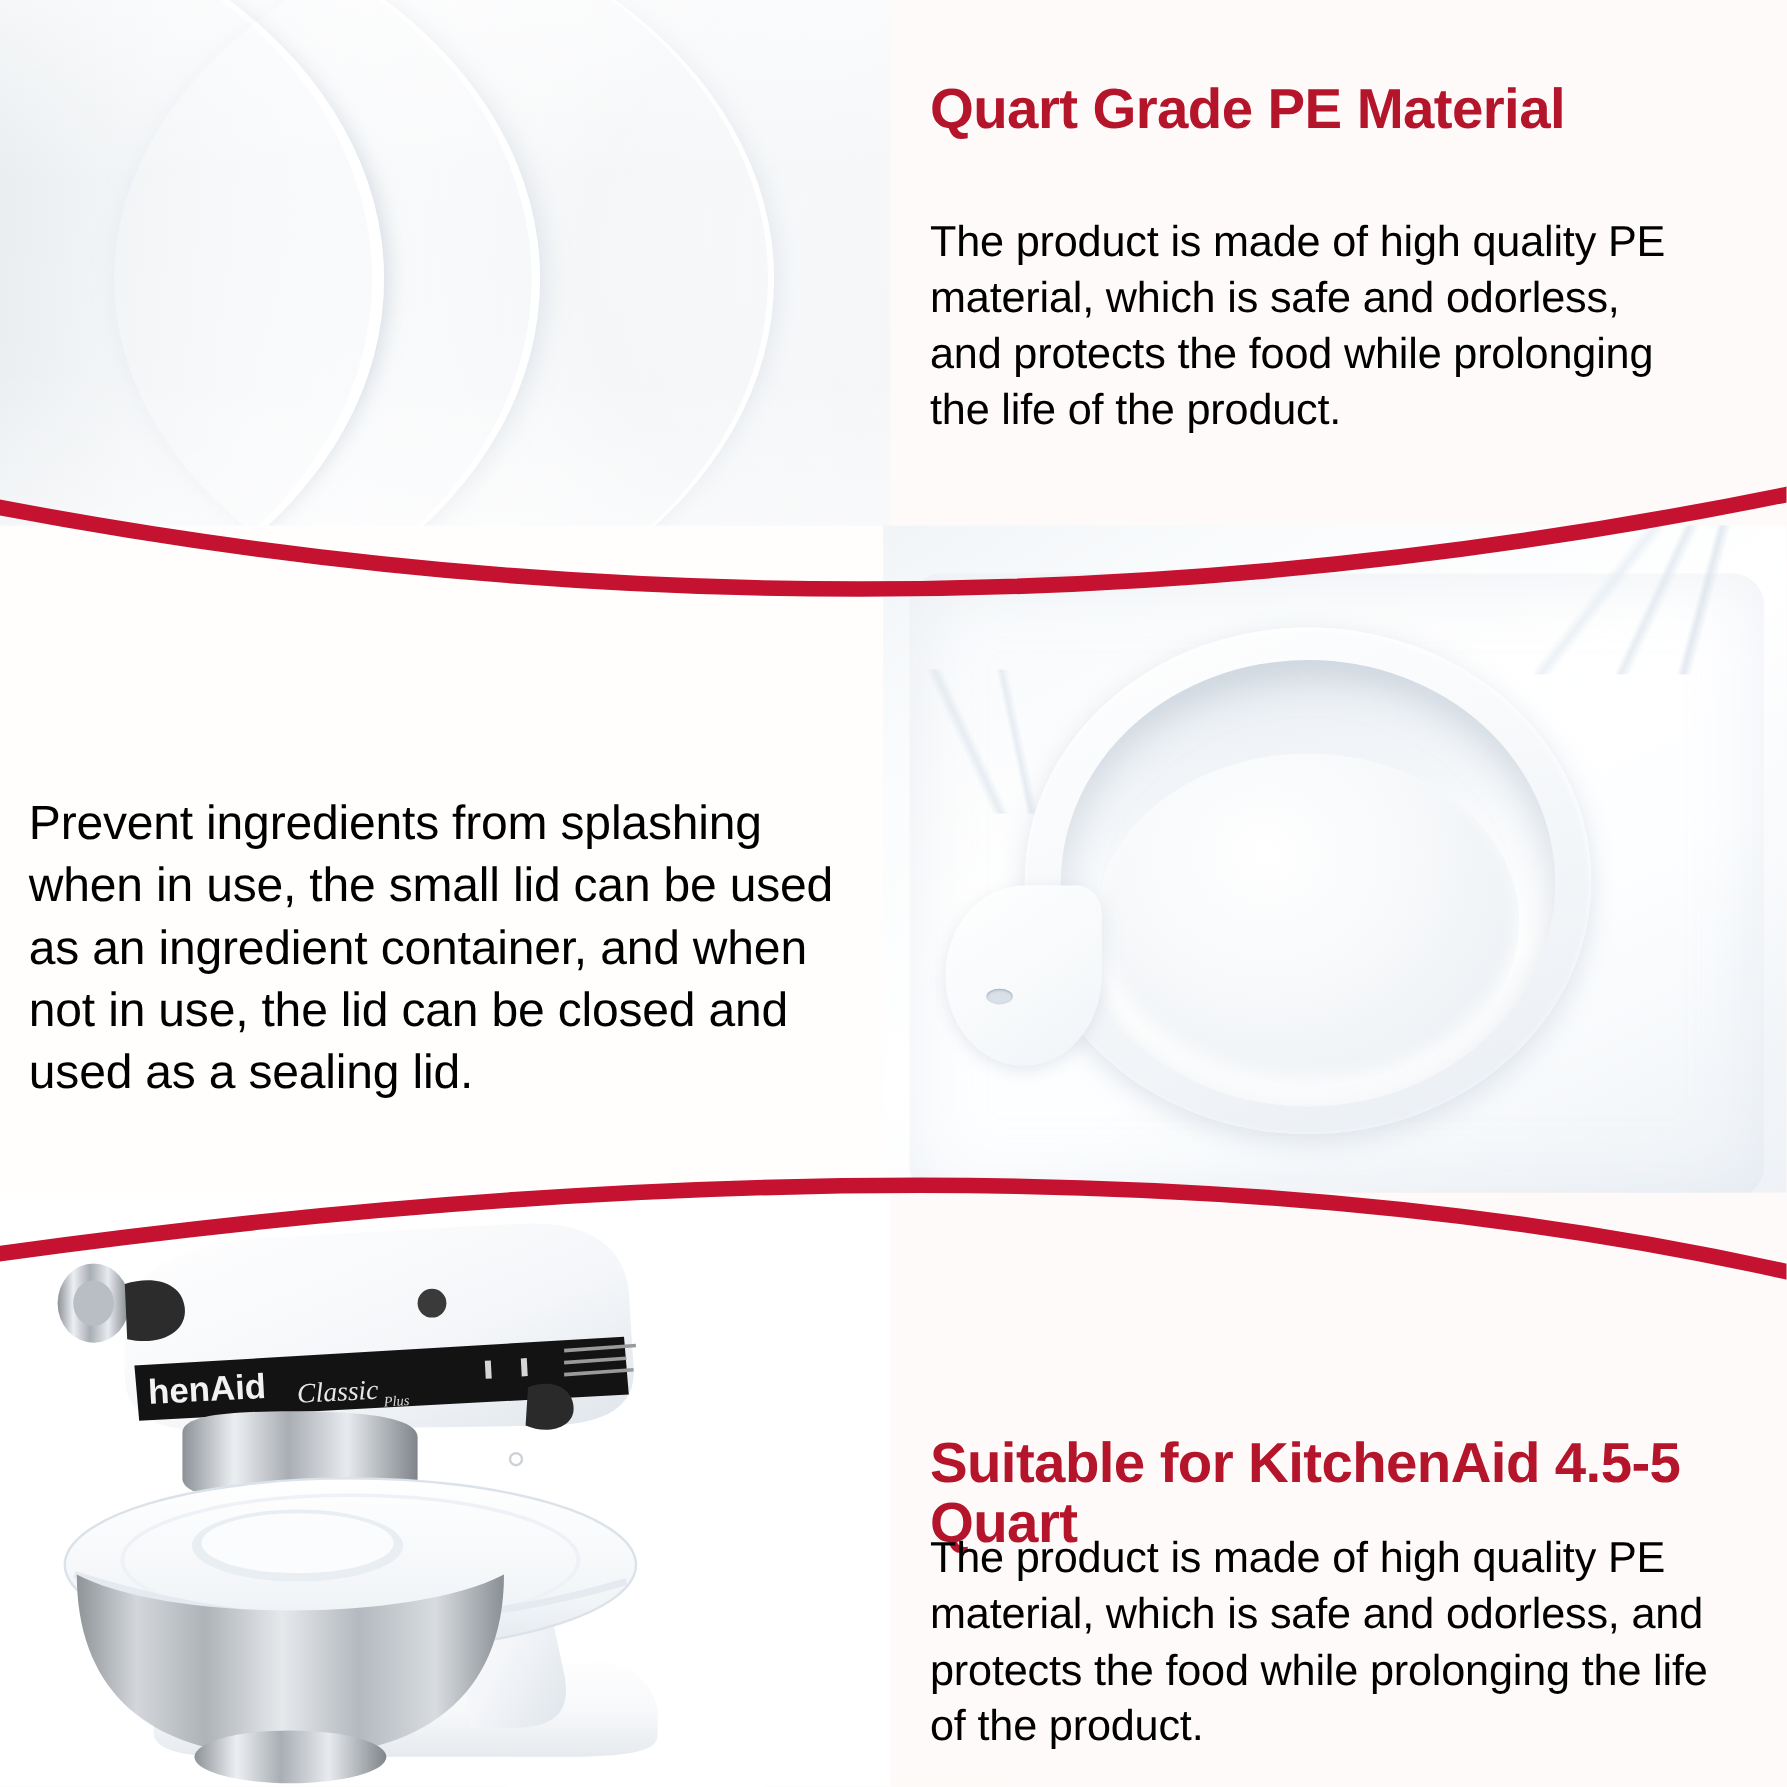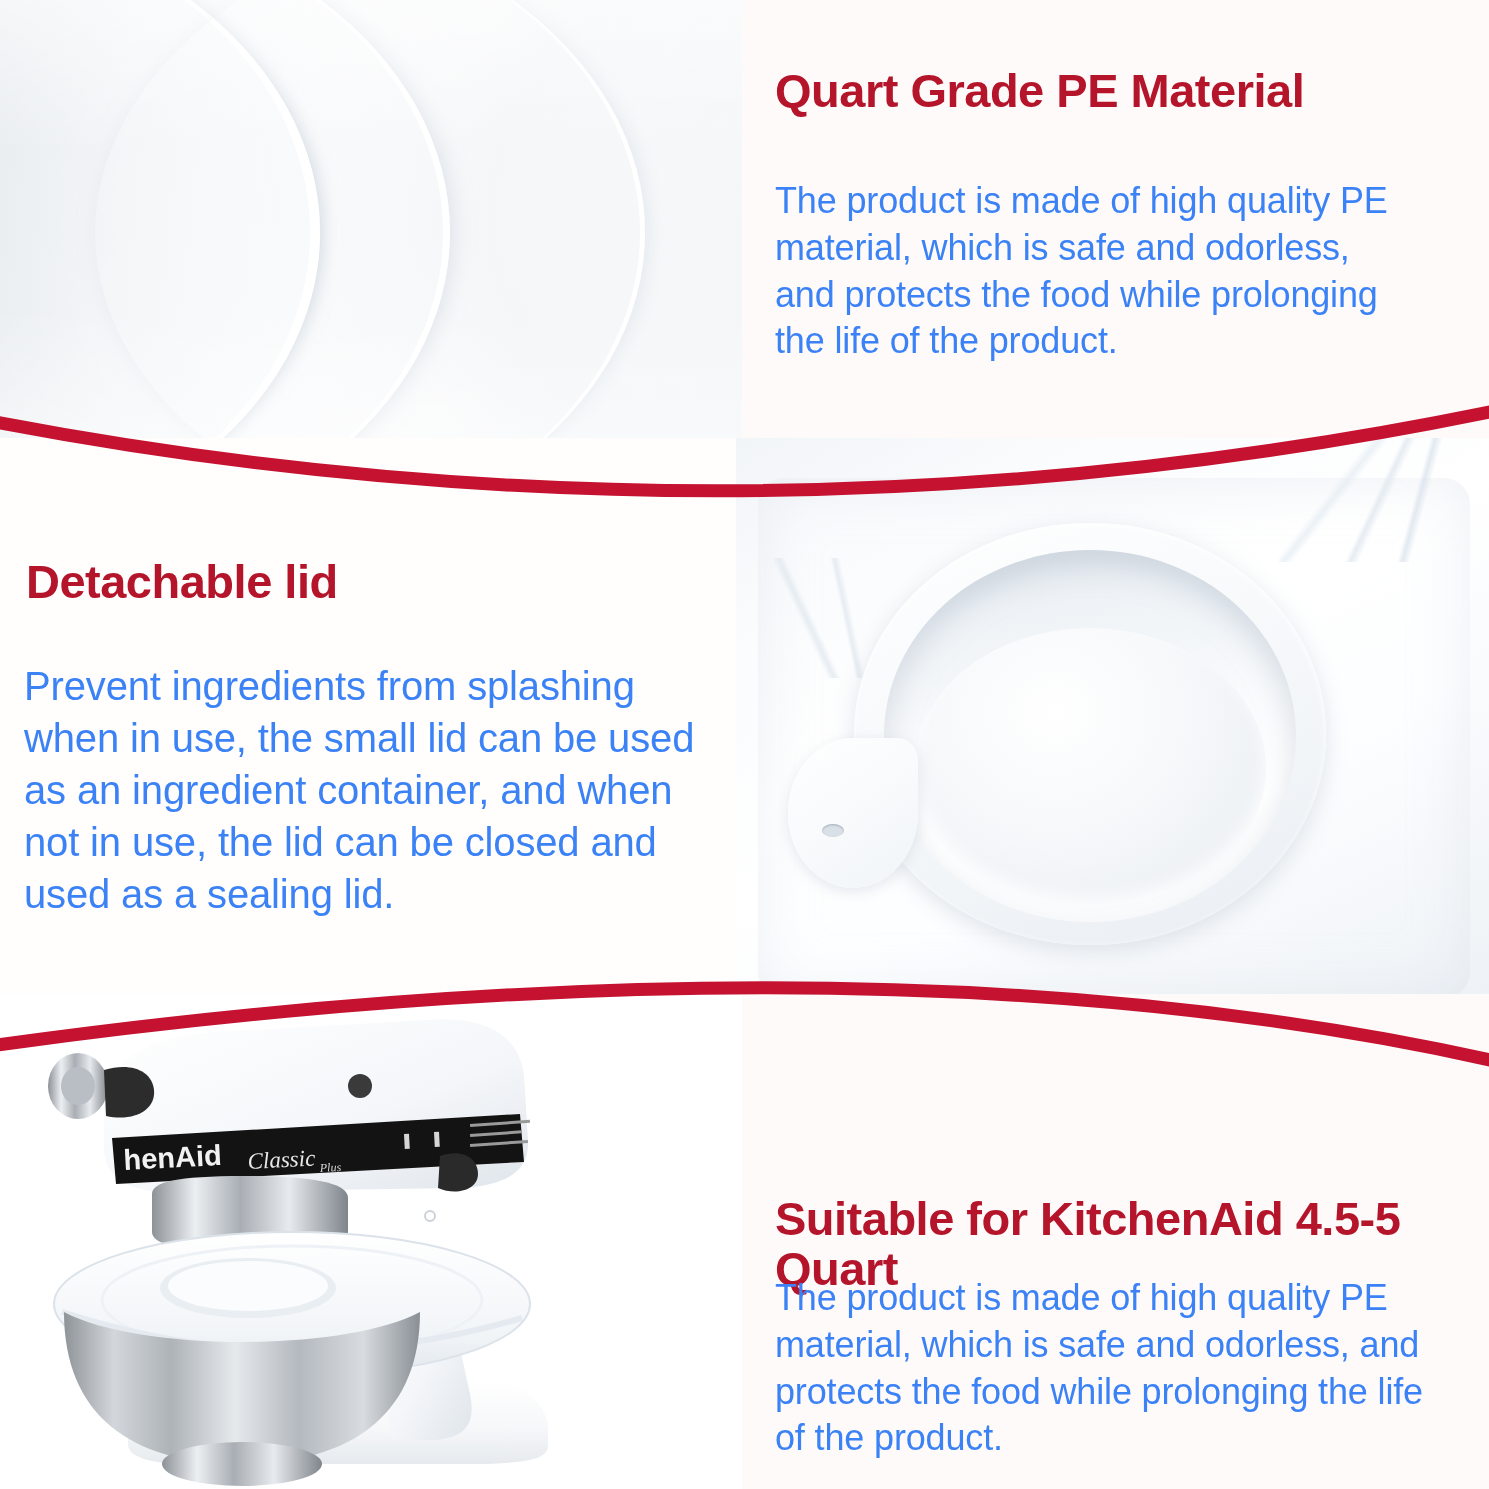--- a/index.html
+++ b/index.html
@@ -130,21 +130,21 @@
 
   
   .tp { position:absolute; }
   .head {
     color:#B5152B;
     font-weight:bold;
     letter-spacing:-0.5px;
     line-height:1.06;
   }
   .body {
-    color:#3b82f6;
+    color:#000000;
     line-height:1.30;
     letter-spacing:-0.15px;
   }
 
   #tx-material-head { left:775px; top:66px;  width:700px; font-size:47px; }
   #tx-material-body { left:775px; top:178px; width:625px; font-size:36px; }
 
   #tx-lid-head  { left:26px; top:557px; width:650px; font-size:47px; }
   #tx-lid-body  { left:24px; top:660px; width:685px; font-size:40px; }
 
@@ -162,21 +162,20 @@
     <div class="ridge r3"></div>
     <div class="ridge r4"></div>
     <div class="sheen"></div>
   </div>
 
   <div class="panel" id="panel-text-material"></div>
   <div class="tp head" id="tx-material-head">Quart Grade PE Material</div>
   <div class="tp body" id="tx-material-body">The product is made of high quality PE material, which is safe and odorless, and protects the food while prolonging the life of the product.</div>
 
   <div class="panel" id="panel-text-lid"></div>
-  <div class="tp head" id="tx-lid-head">Detachable lid</div>
   <div class="tp body" id="tx-lid-body">Prevent ingredients from splashing when in use, the small lid can be used as an ingredient container, and when not in use, the lid can be closed and used as a sealing lid.</div>
 
   <div class="panel" id="img-lid">
     <div class="lid-body"></div>
     <div class="crinkle"></div>
     <div class="crinkle2"></div>
     <div class="rim-outer"></div>
     <div class="rim-inner"></div>
     <div class="well-floor"></div>
     <div class="tab"></div>

